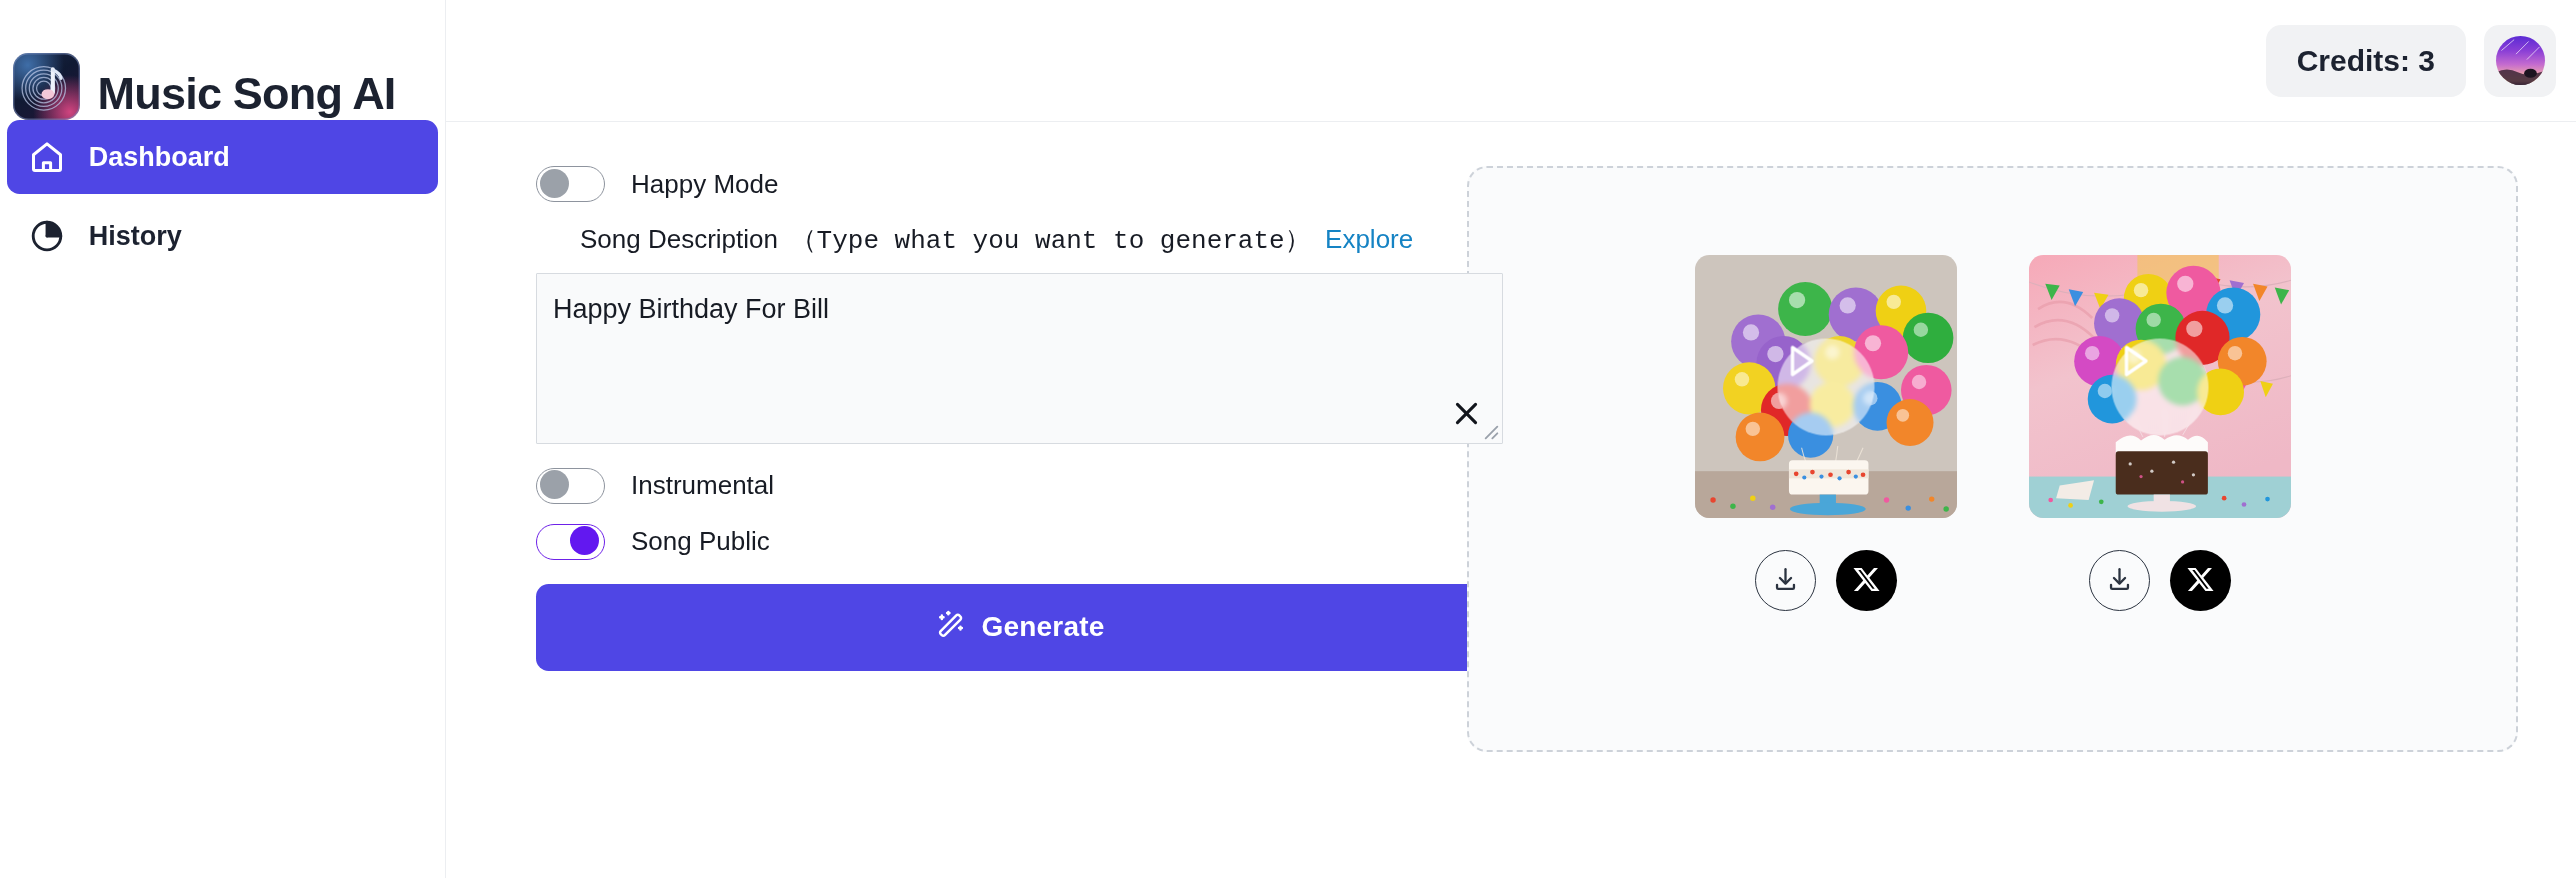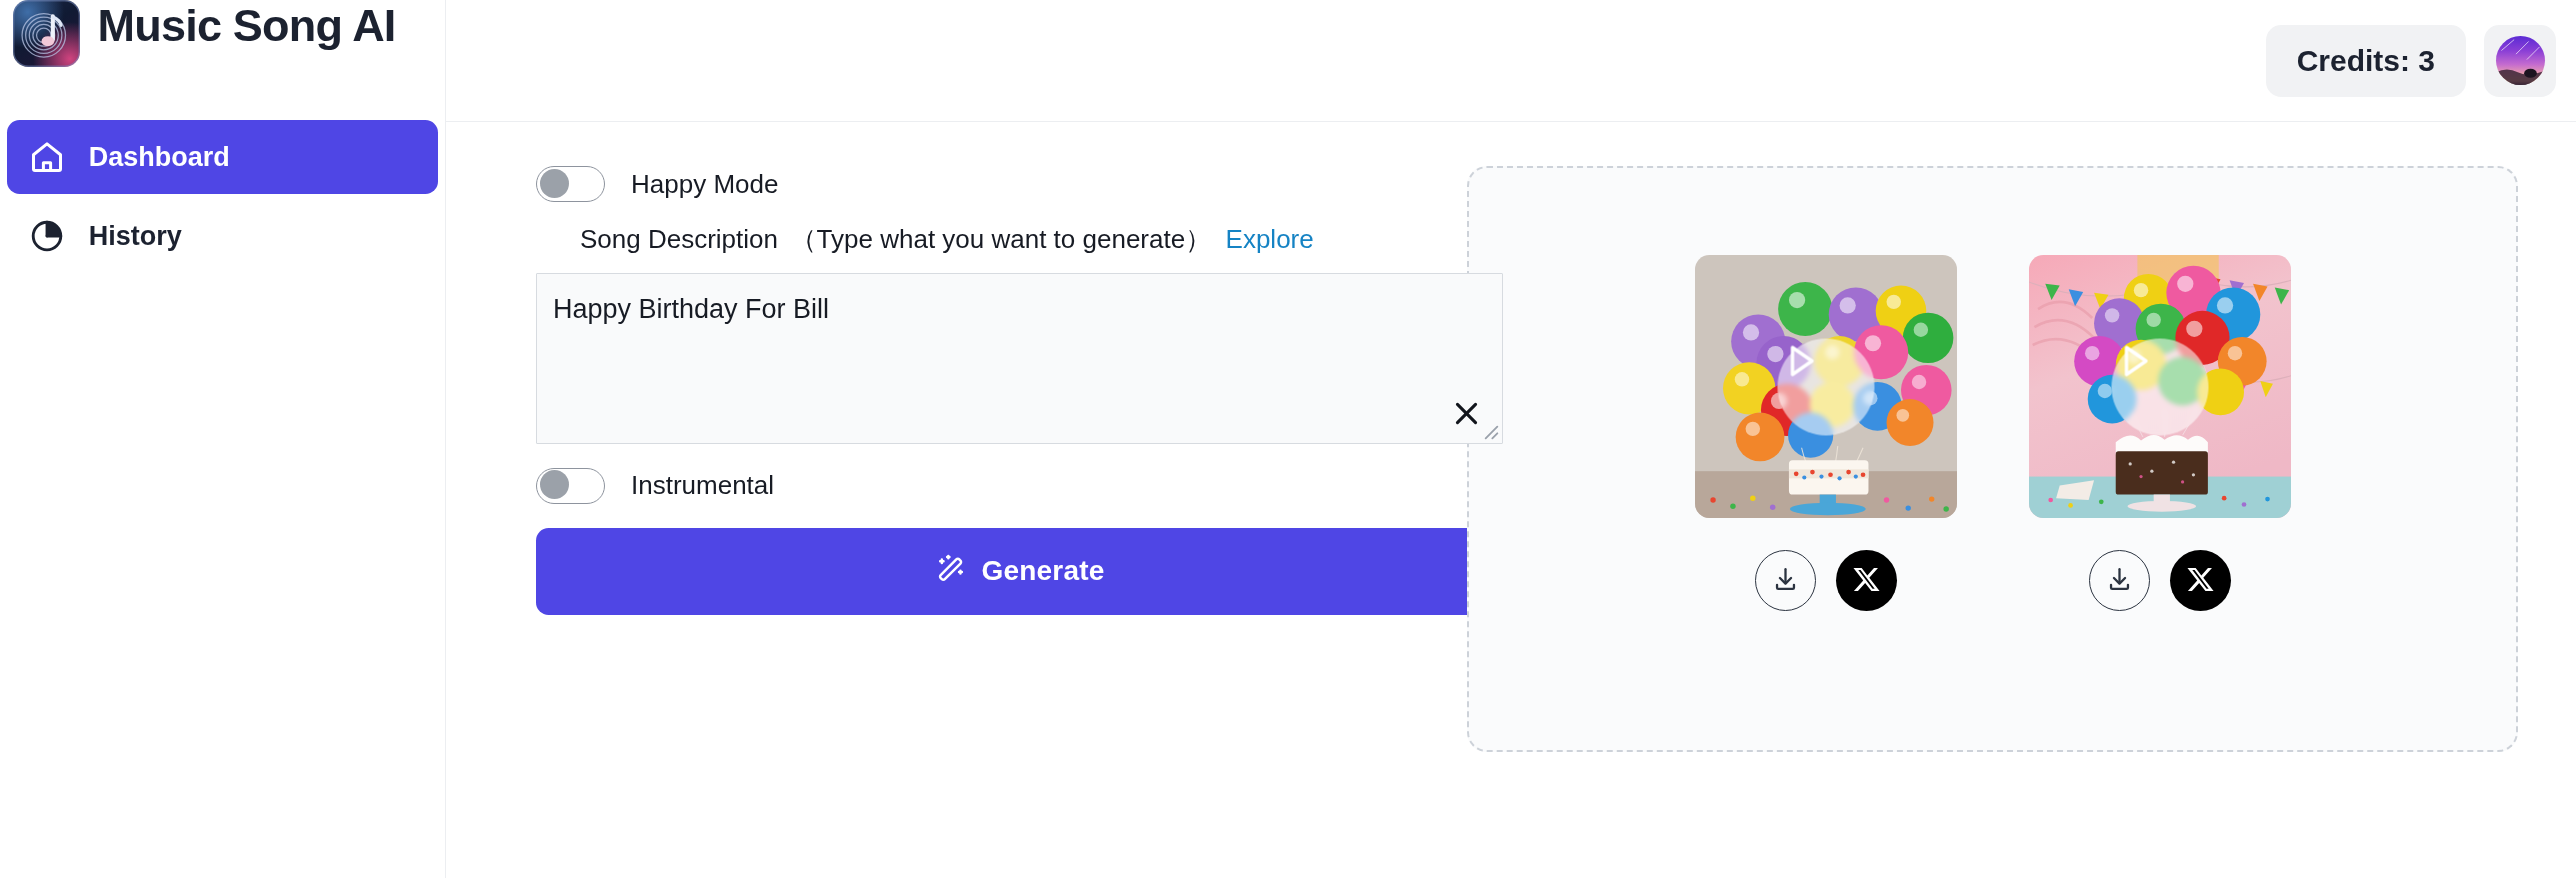--- a/index.html
+++ b/index.html
@@ -24,21 +24,21 @@
     width: 446px;
     height: 879px;
     background: #ffffff;
     border-right: 1.8px solid #eceef1;
     flex: 0 0 446px;
     position: relative;
   }
 
   .brand {
     display: flex;
-    align-items: flex-start;
+    align-items: flex-end;
     height: 120px;
     padding-left: 12.6px;
     gap: 18px;
   }
 
   .brand-logo {
     width: 67px;
     height: 67px;
     border-radius: 15.3px;
     flex: 0 0 67px;
@@ -199,20 +199,21 @@
   }
   .desc-label {
     font-size: 26px;
     color: #171b24;
     margin-left: 44px;
   }
   .desc-hint {
     font-size: 26px;
     color: #171b24;
     margin-left: 12.6px;
+    font-family: Liberation Mono, monospace;
   }
   .explore-link {
     font-size: 26px;
     color: #1583c4;
     margin-left: 14.4px;
     cursor: pointer;
   }
 
   .textarea-wrap {
     position: relative;
@@ -448,20 +449,26 @@
           </span>
         </div>
 
         <div class="toggle-row toggles-after">
           <div class="toggle off">
             <span class="knob"></span>
           </div>
           <span class="toggle-label">Instrumental</span>
         </div>
 
+        <div class="toggle-row">
+          <div class="toggle on">
+            <span class="knob"></span>
+          </div>
+          <span class="toggle-label">Song Public</span>
+        </div>
 
         <button class="generate-btn">
           <span>
             <svg viewBox="0 0 24 24" width="31" height="31" fill="none" stroke="#ffffff" stroke-width="1.9" stroke-linecap="round" stroke-linejoin="round">
               <path d="M16.5 4.2 L4.4 16.3 a1.6 1.6 0 0 0 0 2.3 l0.9 0.9 a1.6 1.6 0 0 0 2.3 0 L19.7 7.4 a1.6 1.6 0 0 0 0-2.3 l-0.9-0.9 a1.6 1.6 0 0 0-2.3 0 Z"></path>
               <path d="M4 5.6 h2.6 M5.3 4.3 v2.6"></path>
               <path d="M9.4 2.4 h1.8 M10.3 1.5 v1.8"></path>
               <path d="M18.6 14 h2.2 M19.7 12.9 v2.2"></path>
             </svg>
           </span>

